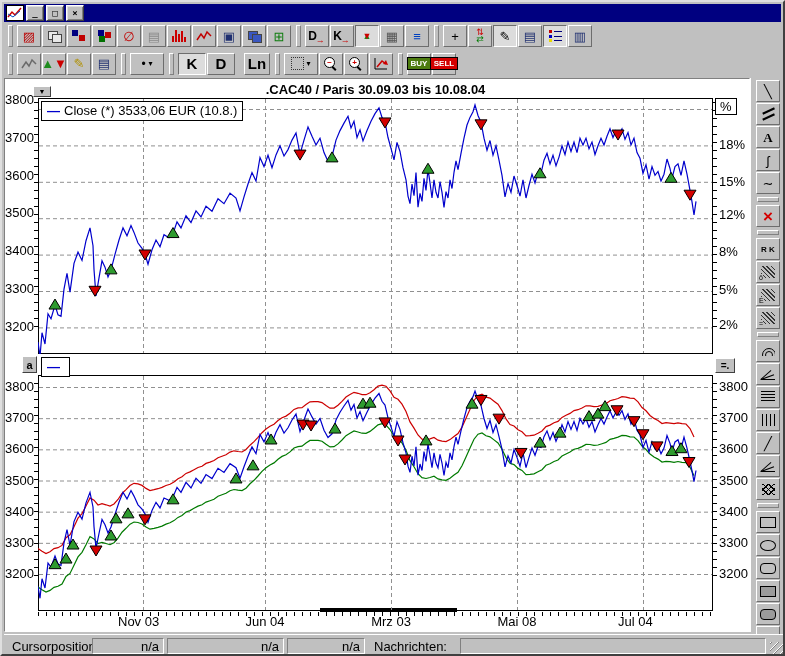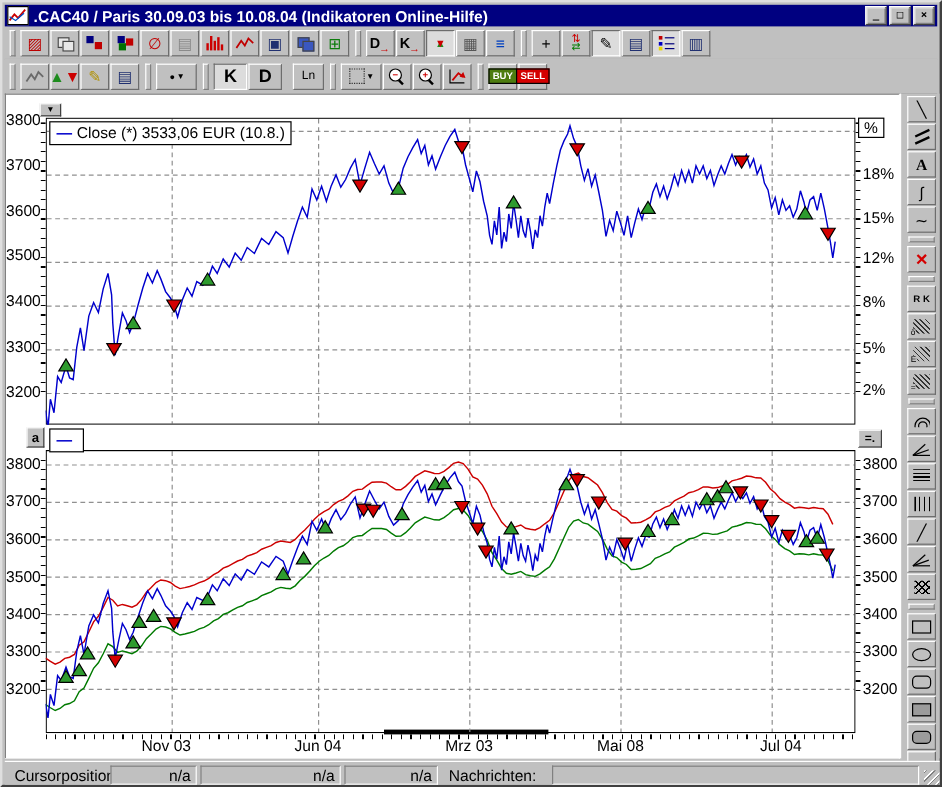--- a/index.html
+++ b/index.html
@@ -93,21 +93,20 @@
 <body>
 
 <div id="win" class="noselect">
   <div id="titlebar">
     <div id="appicon">
       <svg width="16" height="14">
           <polyline points="1,11 5,6 8,9 14,2" stroke="#c00" stroke-width="1.5" fill="none"></polyline>
           <polyline points="1,8 6,11 13,5" stroke="#0050c8" stroke-width="1" fill="none"></polyline>
         </svg>
     </div>
-    <div class="ttl">.CAC40 / Paris 30.09.03 bis 10.08.04 (Indikatoren Online-Hilfe)</div>
     <div class="capbtn">_</div>
     <div class="capbtn">□</div>
     <div class="capbtn">×</div>
   </div>
 
   <div id="tb1" class="tbar" style="top:21px;height:26px;border-bottom:1px solid #b0b0b0;">
       <div class="gripv"></div>
       <div class="btn">
         <span class="glyph" style="color:#bb0000;">▨</span>
       </div>
@@ -242,21 +241,21 @@
         <span style="font-size:8px;margin-left:3px;">▾</span>
       </div>
       <div class="gripv"></div>
       <div class="btn pressed" style="width: 28px;">
         <span style="font-weight:bold;font-size:15px;">K</span>
       </div>
       <div class="btn" style="width: 28px;">
         <span style="font-weight:bold;font-size:15px;">D</span>
       </div>
       <div class="btn" style="width: 26px; margin-left: 8px;">
-        <span style="font-weight:normal;font-size:10px;">Ln</span>
+        <span style="font-weight:bold;font-size:15px;">Ln</span>
       </div>
       <div class="gripv"></div>
       <div class="btn" style="width: 34px;">
         <span style="width:11px;height:11px;border:1px dotted #333;"></span>
         <span style="font-size:8px;margin-left:2px;">▾</span>
       </div>
       <div class="btn">
         <span class="mag">
           <span class="lens">−</span>
           <span class="tail"></span>
@@ -278,20 +277,21 @@
       <div class="gripv"></div>
       <div class="btn">
         <span class="badge" style="background:#4d7c0f;">BUY</span>
       </div>
       <div class="btn">
         <span class="badge" style="background:#d40000;">SELL</span>
       </div>
     </div>
 
   <div id="client">
+      <div style="position: absolute; left: 33px; top: 3px; width: 675px; text-align: center; font-weight: bold; font-size: 13px;">.CAC40 / Paris 30.09.03 bis 10.08.04</div>
       <div class="minibtn" style="left: 28px; top: 7px; width: 18px; height: 11px; font-size: 7px;">▼</div>
       <div class="axlabel" style="left: 0px; top: 13px; width: 29px; text-align: right;">3800</div>
       <div class="axlabel" style="left: 0px; top: 50.833px; width: 29px; text-align: right;">3700</div>
       <div class="axlabel" style="left: 0px; top: 88.666px; width: 29px; text-align: right;">3600</div>
       <div class="axlabel" style="left: 0px; top: 126.499px; width: 29px; text-align: right;">3500</div>
       <div class="axlabel" style="left: 0px; top: 164.332px; width: 29px; text-align: right;">3400</div>
       <div class="axlabel" style="left: 0px; top: 202.165px; width: 29px; text-align: right;">3300</div>
       <div class="axlabel" style="left: 0px; top: 239.998px; width: 29px; text-align: right;">3200</div>
       <div class="axlabel" style="left: 714px; top: 58px;">18%</div>
       <div class="axlabel" style="left: 714px; top: 95px;">15%</div>
@@ -311,21 +311,21 @@
       <div class="axlabel" style="left: 0px; top: 424.668px; width: 29px; text-align: right;">3400</div>
       <div class="axlabel" style="left: 714px; top: 424.668px;">3400</div>
       <div class="axlabel" style="left: 0px; top: 455.835px; width: 29px; text-align: right;">3300</div>
       <div class="axlabel" style="left: 714px; top: 455.835px;">3300</div>
       <div class="axlabel" style="left: 0px; top: 487.002px; width: 29px; text-align: right;">3200</div>
       <div class="axlabel" style="left: 714px; top: 487.002px;">3200</div>
       <div class="axlabel" style="left: 113px; top: 535px; width: 50px; ">Nov 03</div>
       <div class="axlabel" style="left: 235px; top: 535px; width: 50px; text-align: center;">Jun 04</div>
       <div class="axlabel" style="left: 361px; top: 535px; width: 50px; text-align: center;">Mrz 03</div>
       <div class="axlabel" style="left: 487px; top: 535px; width: 50px; text-align: center;">Mai 08</div>
-      <div class="axlabel" style="left: 613px; top: 535px; width: 50px; text-align: right;">Jul 04</div>
+      <div class="axlabel" style="left: 613px; top: 535px; width: 50px; text-align: left;">Jul 04</div>
       <div class="tickstrip-v" style="left: 29px; top: 23px; height: 230px;"></div>
       <div class="tickstrip-v" style="left: 708px; top: 23px; height: 230px;"></div>
       <div class="tickstrip-v" style="left: 29px; top: 304px; height: 196px;"></div>
       <div class="tickstrip-v" style="left: 708px; top: 304px; height: 196px;"></div>
       <div class="tickstrip-h" style="left: 33px; top: 533px; width: 675px;"></div>
       <div style="position: absolute; left: 315px; top: 529px; width: 137px; height: 4px; background: rgb(0, 0, 0);"></div>
       <div class="legendbox" style="left: 36px; top: 22px; height: 17px;">
         <span class="sw" style="color:#0000cc">—</span>
         <span>Close (*) 3533,06 EUR (10.8.)</span>
       </div>

